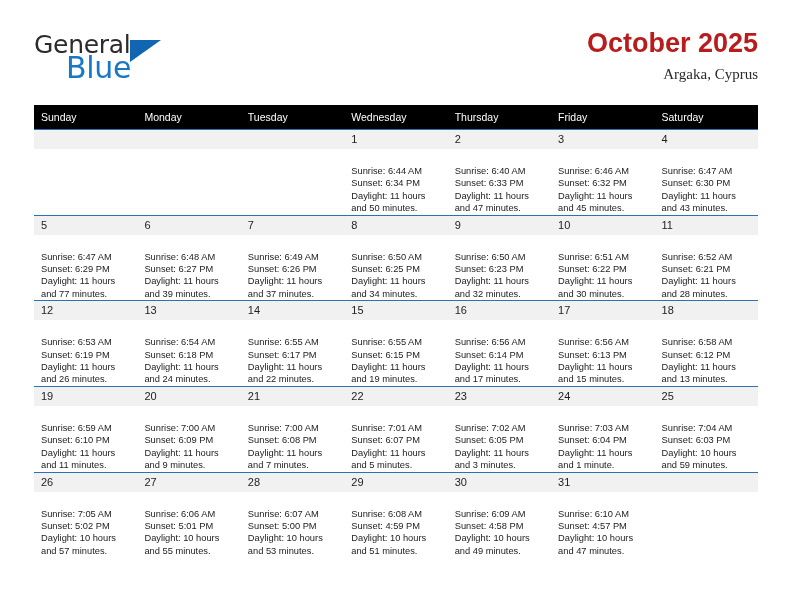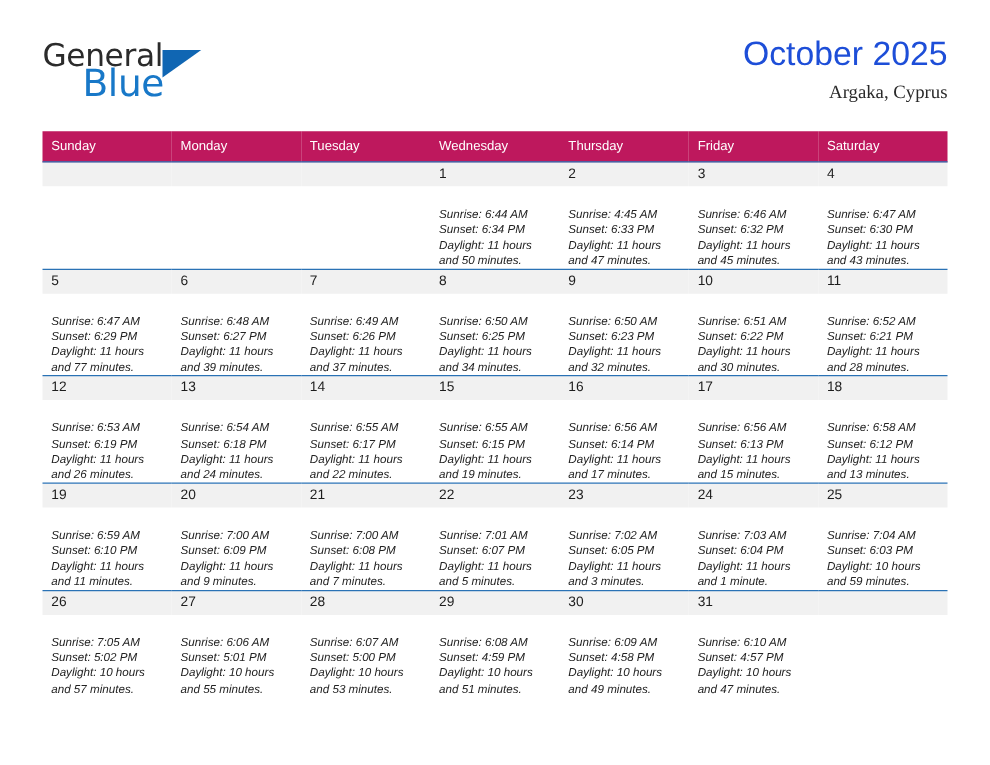--- a/index.html
+++ b/index.html
@@ -64,44 +64,45 @@
     border-bottom: 22px solid transparent;
   }
   .title-block {
     position: absolute;
     right: 0;
     top: 0;
     text-align: right;
   }
   .cal-title {
     font-size: 27px;
-    color: #1d4ed8;
+    color: #b91c1c;
     line-height: 34px;
     white-space: nowrap;
+    font-weight: bold;
   }
   .cal-subtitle {
     font-size: 15px;
     color: #2a2a2a;
     line-height: 22px;
     margin-top: 3px;
     white-space: nowrap;
     font-family: Liberation Serif, serif;
   }
 
   
   .calendar {
     position: absolute;
     left: 34px;
     top: 105px;
     width: 724px;
     border-collapse: collapse;
     table-layout: fixed;
   }
   .calendar th {
-    background: #be185d;
+    background: #000000;
     color: #ffffff;
     font-weight: normal;
     font-size: 10.5px;
     text-align: left;
     padding: 6px 0 6px 7px;
     height: 10px;
     border: none;
   }
   .calendar td {
     vertical-align: top;
@@ -120,21 +121,20 @@
     line-height: 11px;
   }
   .daynum.empty {
     color: transparent;
   }
   .dayinfo {
     padding: 16px 6px 0 7px;
     font-size: 9.3px;
     line-height: 12.4px;
     color: #222222;
-    font-style: italic;
   }
   .dayinfo div {
     white-space: nowrap;
   }
   tr.week:last-child td {
     border-bottom: none;
   }
 </style>
 </head>
 <body>
@@ -203,21 +203,21 @@
           <div class="dayinfo">
             <div>Sunrise: 6:44 AM</div>
             <div>Sunset: 6:34 PM</div>
             <div>Daylight: 11 hours</div>
             <div>and 50 minutes.</div>
           </div>
         </td>
         <td>
           <div class="daynum">2</div>
           <div class="dayinfo">
-            <div>Sunrise: 4:45 AM</div>
+            <div>Sunrise: 6:40 AM</div>
             <div>Sunset: 6:33 PM</div>
             <div>Daylight: 11 hours</div>
             <div>and 47 minutes.</div>
           </div>
         </td>
         <td>
           <div class="daynum">3</div>
           <div class="dayinfo">
             <div>Sunrise: 6:46 AM</div>
             <div>Sunset: 6:32 PM</div>

